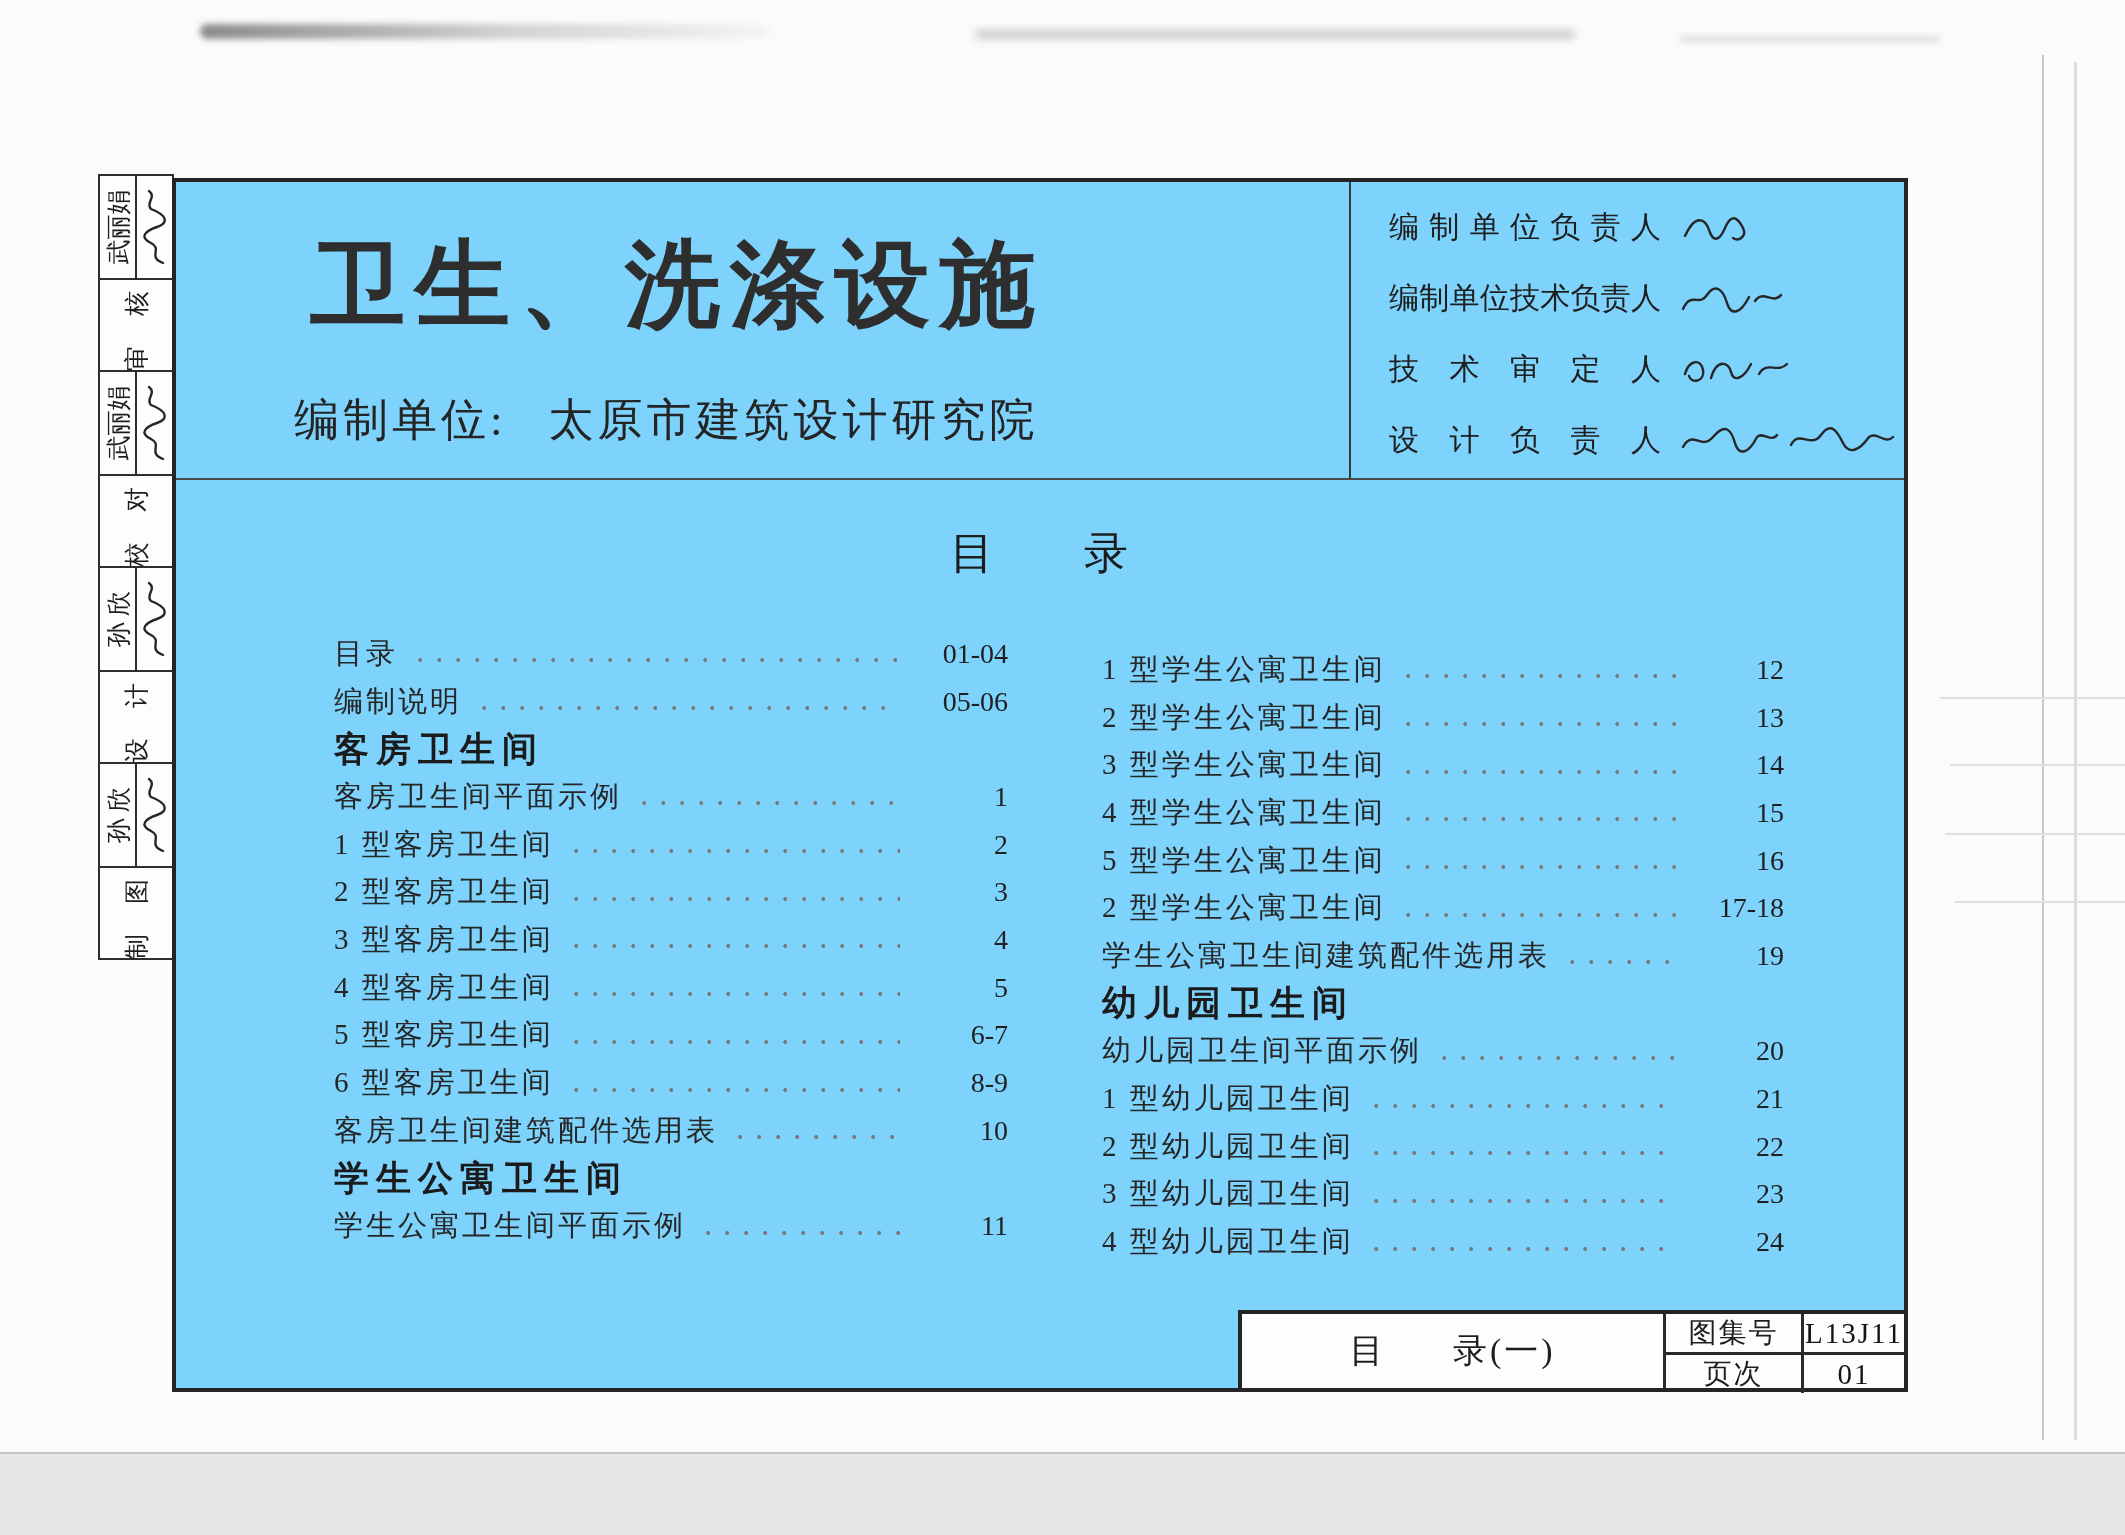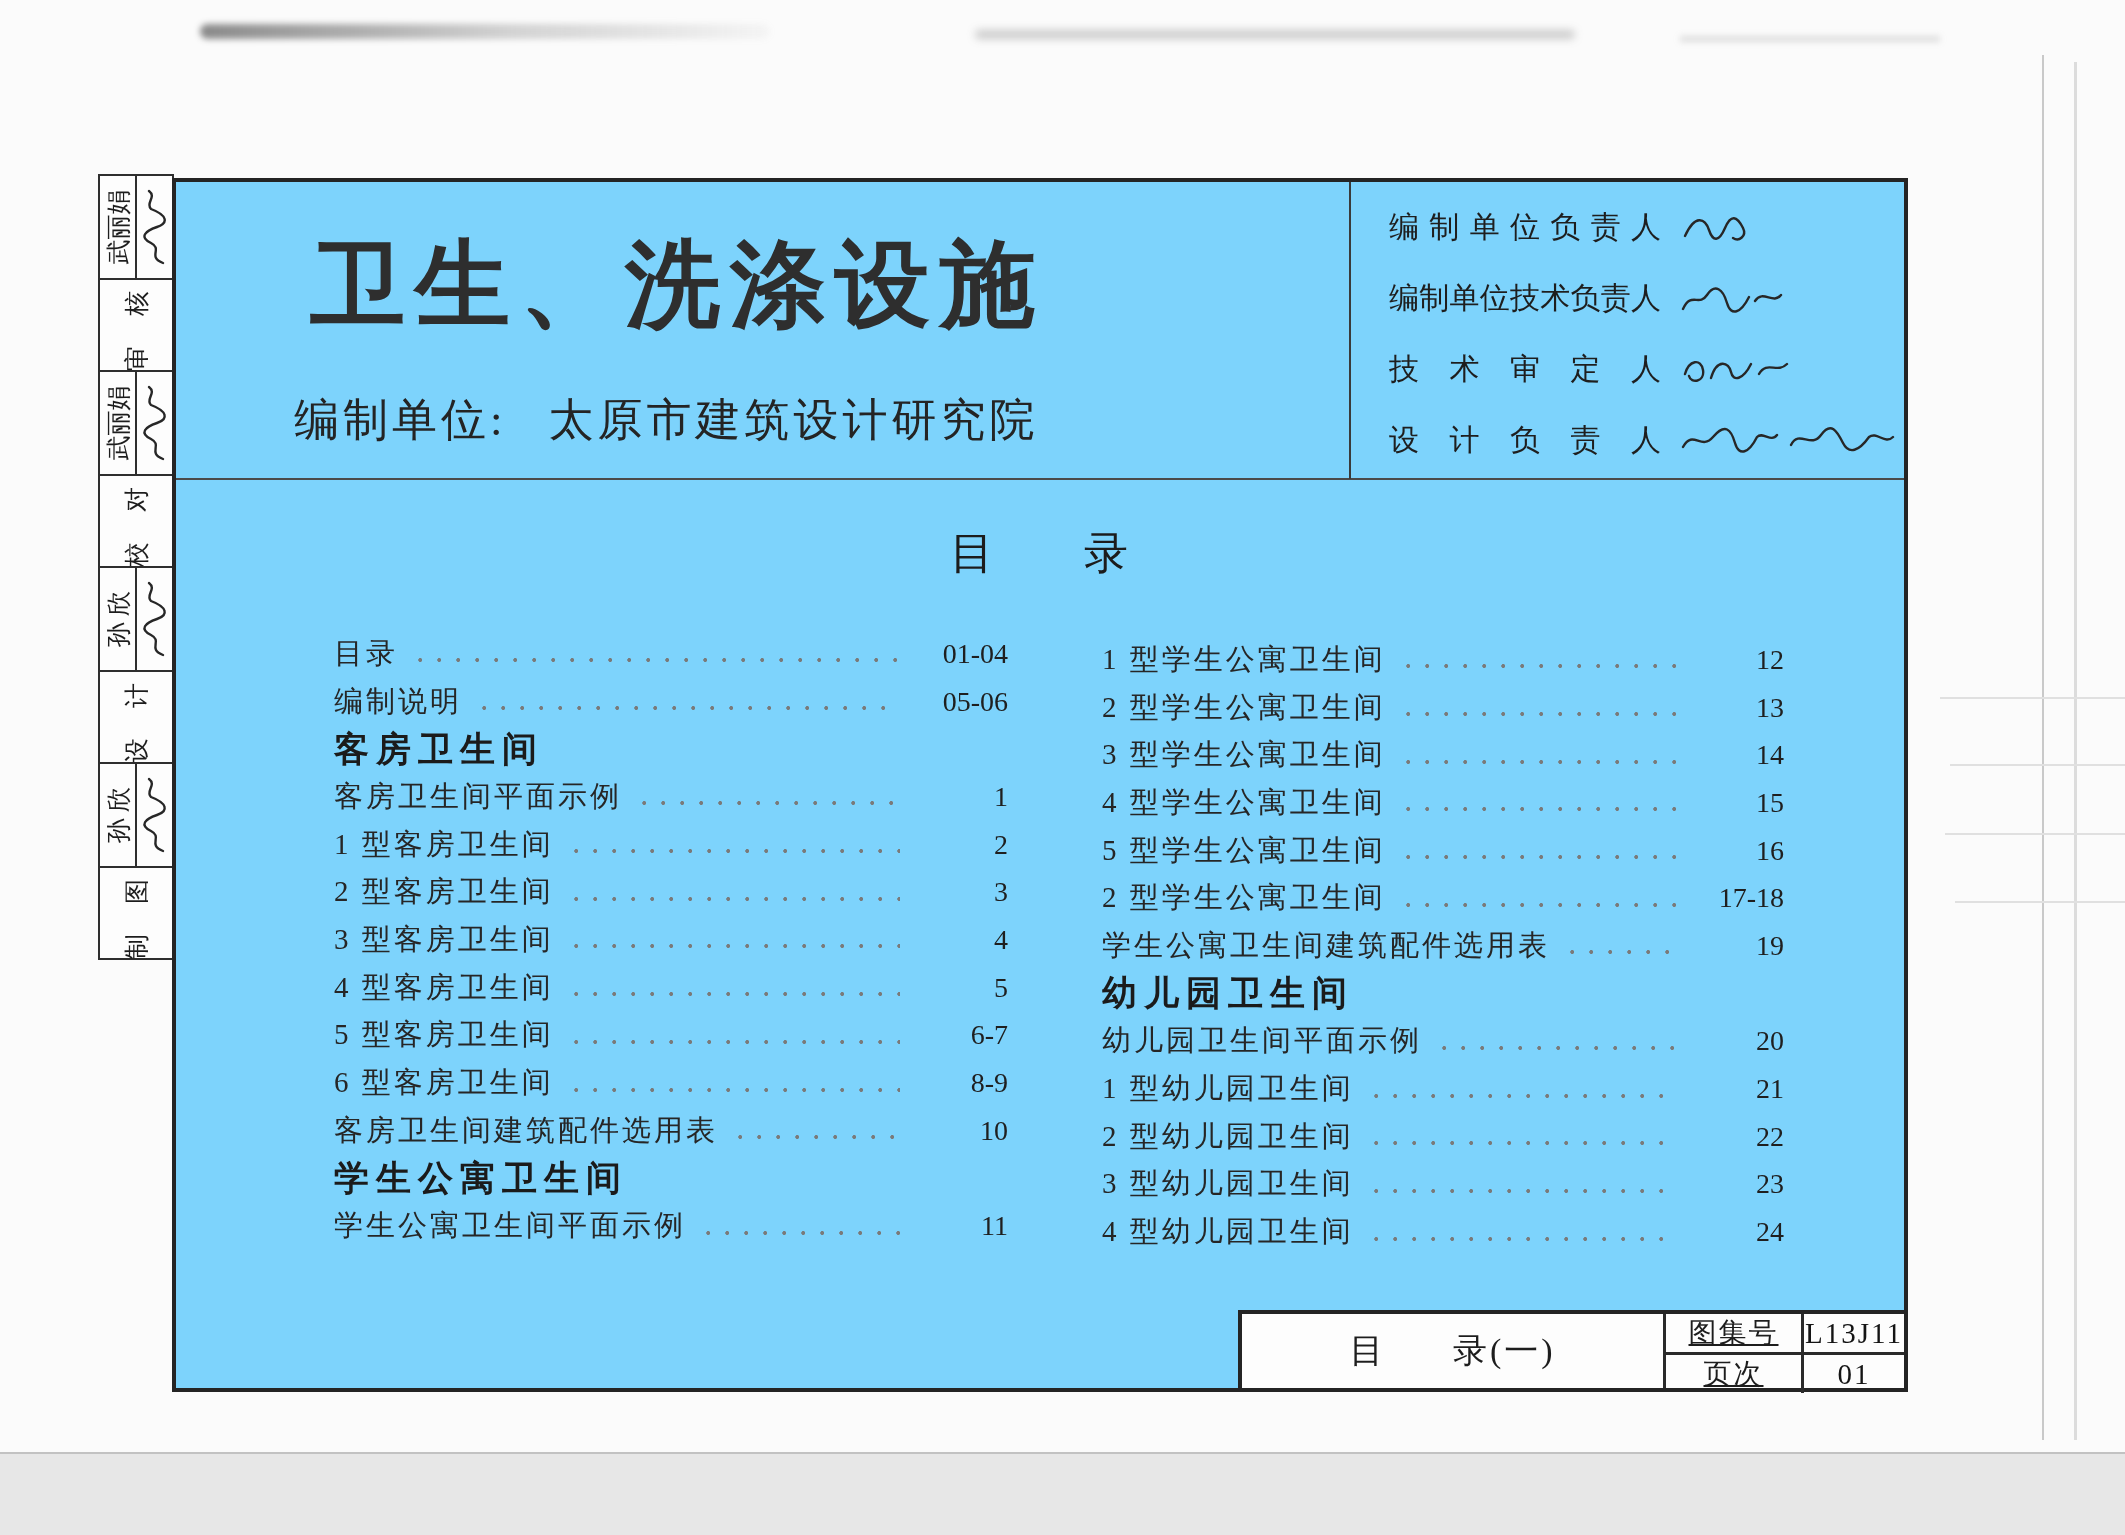--- a/index.html
+++ b/index.html
@@ -46,38 +46,38 @@
   .side-cell + .side-cell{border-left:2px solid #2e2e2e;}
   .v-text{position:absolute;top:50%;left:50%;transform:translate(-50%,-50%) rotate(-90deg);
           white-space:nowrap;font-size:25px;color:#1d1d1d;}
   .role .v-text{letter-spacing:12px;}
   .v-sig{position:absolute;top:50%;left:50%;transform:translate(-50%,-50%) rotate(-90deg);}
   
   .toc-heading{position:absolute;left:0;top:342px;width:100%;text-align:center;
                font-size:44px;color:#1c1c1c;word-spacing:75px;letter-spacing:2px;}
   .toc-col{position:absolute;display:flex;flex-direction:column;}
   .toc-left{left:158px;top:448px;width:674px;}
-  .toc-right{left:926px;top:454px;width:682px;}
+  .toc-right{left:926px;top:464px;width:682px;}
   .toc-row{height:47.7px;display:flex;align-items:center;}
   .toc-label{font-size:29px;letter-spacing:3px;color:#262626;white-space:nowrap;}
   .toc-section .toc-label{font-family:"Liberation Sans", sans-serif;font-weight:bold;font-size:35px;letter-spacing:7px;color:#1b1b1b;}
   .toc-dots{flex:1;height:7px;align-self:center;margin:14px 16px 0 20px;
             background-image:radial-gradient(circle at 2.2px 3px, #7a7a7a 1.6px, rgba(0,0,0,0) 2.3px);
             background-size:19px 7px;background-repeat:repeat-x;}
   .toc-page{font-size:28px;color:#1f1f1f;min-width:92px;text-align:right;white-space:nowrap;}
   
   .footer-block{position:absolute;left:1062px;top:1128px;width:670px;height:82px;
                 border:4px solid #242424;box-sizing:border-box;display:flex;background:#fdfdfd;}
   .sheet-title-cell{width:424px;display:flex;align-items:center;justify-content:center;
                     font-size:34px;color:#1d1d1d;word-spacing:55px;letter-spacing:3px;border-right:3px solid #2a2a2a;box-sizing:border-box;}
   .meta{flex:1;display:flex;flex-direction:column;}
   .meta-row{flex:1;display:flex;}
   .meta-row + .meta-row{border-top:3px solid #2a2a2a;}
   .meta-label{width:138px;display:flex;align-items:center;justify-content:center;
-              font-size:28px;letter-spacing:2px;color:#1d1d1d;border-right:3px solid #2a2a2a;box-sizing:border-box;text-decoration:underline;}
+              font-size:28px;letter-spacing:2px;color:#1d1d1d;border-right:3px solid #2a2a2a;box-sizing:border-box;}
   .meta-value{flex:1;display:flex;align-items:center;justify-content:center;
               font-size:29px;color:#141414;letter-spacing:2px;}
 </style>
 </head>
 <body>
 
 <div class="canvas">
 
   <div class="artifact smudge1"></div>
   <div class="artifact smudge2"></div>

